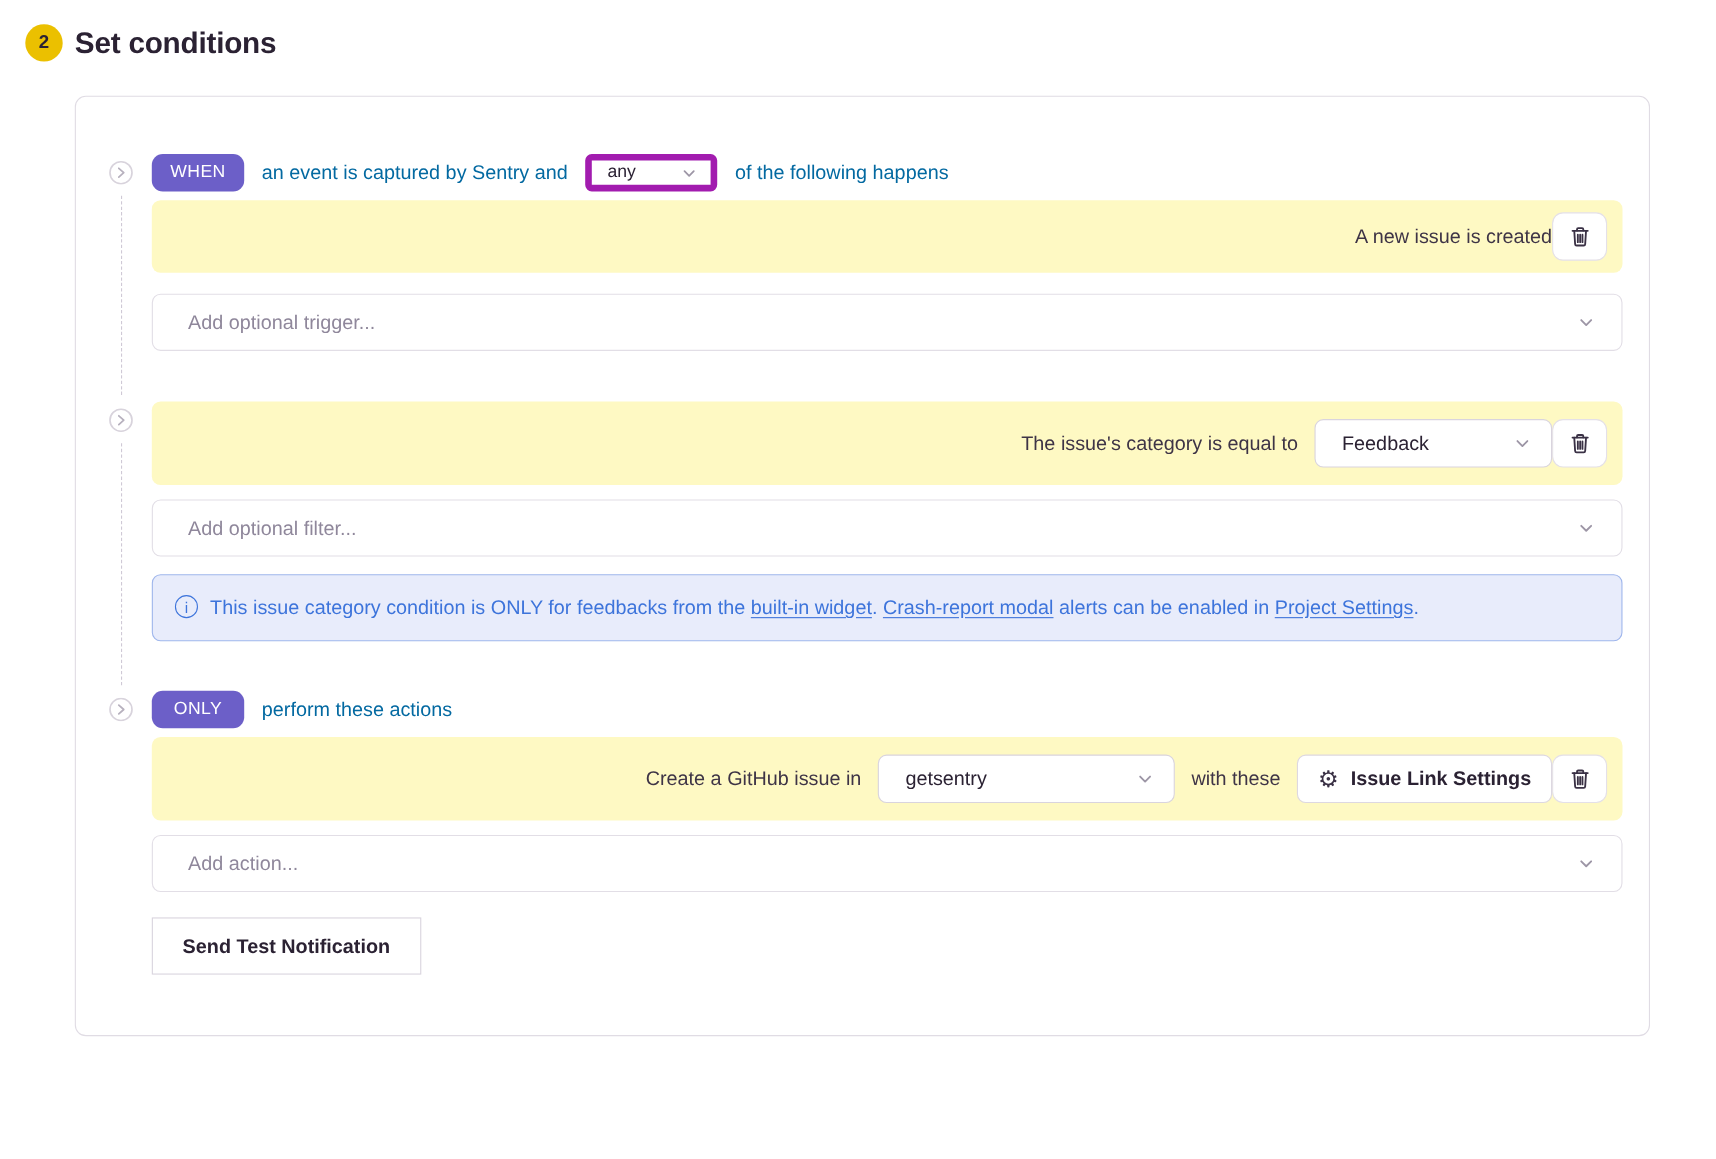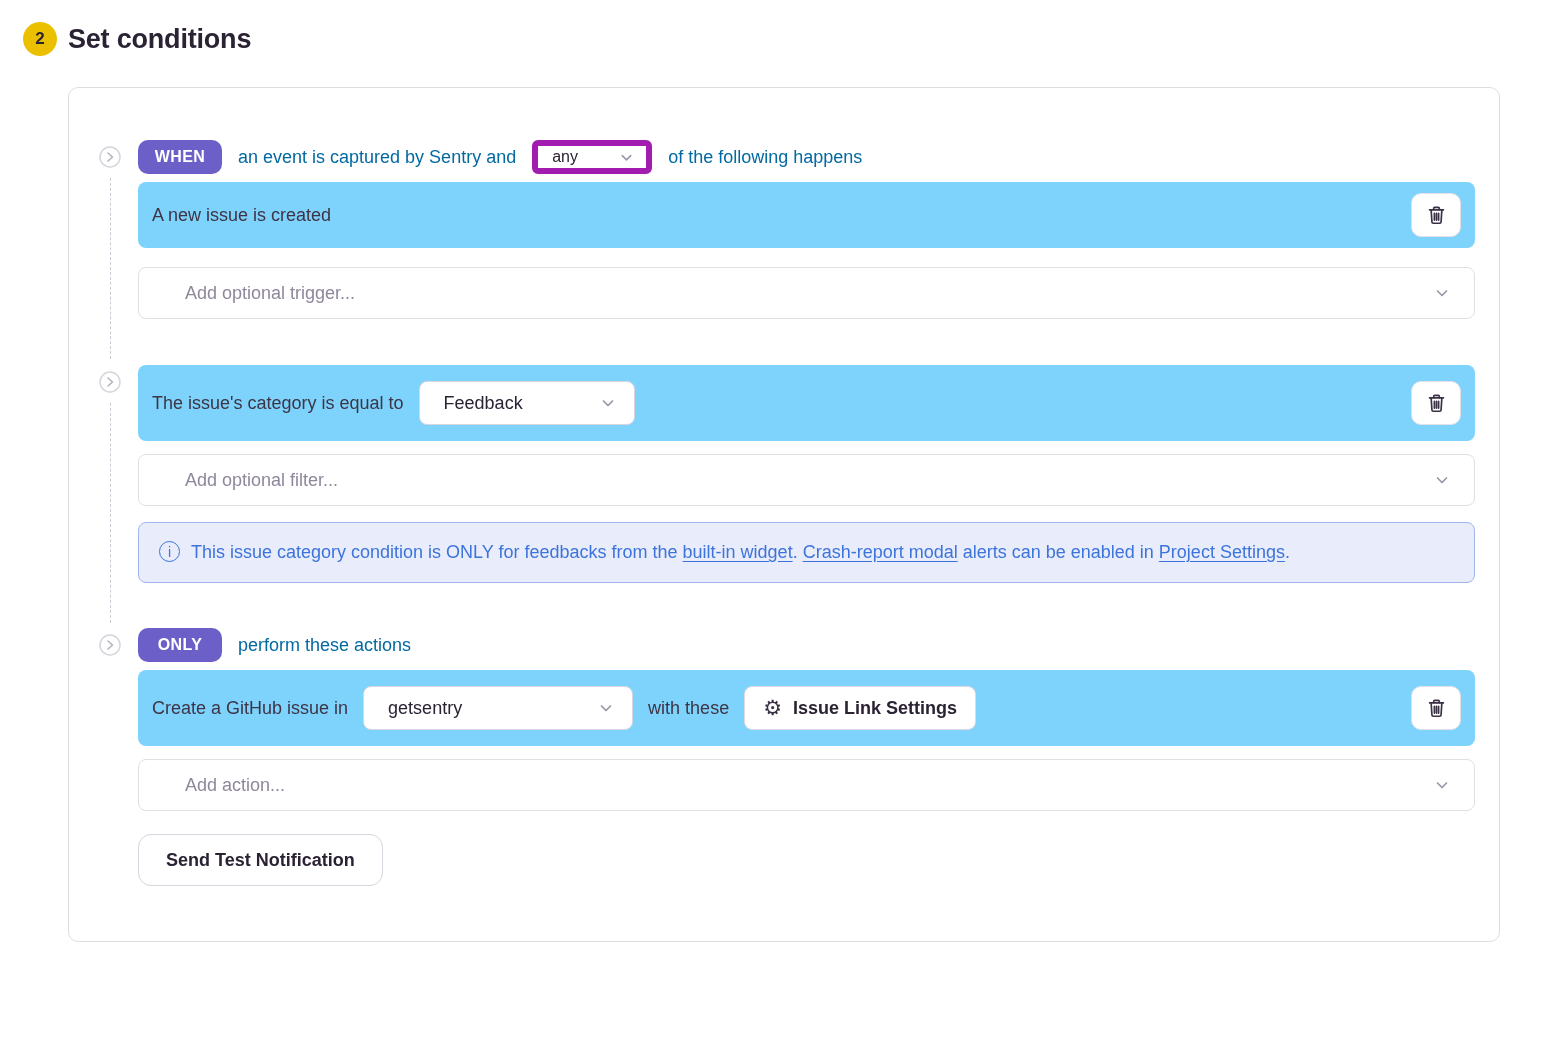--- a/index.html
+++ b/index.html
@@ -23,32 +23,32 @@
   .step { position: relative; padding-left: 69px; }
   .step-when { margin-bottom: 46px; }
   .step-if { margin-bottom: 45px; }
   .rail { position: absolute; left: 41px; top: 38px; bottom: -40px; width: 0;
     border-left: 1px dashed #CFC9D6; }
   .step-icon { position: absolute; left: 30px; top: 6px; width: 22px; height: 22px;
     cursor: pointer; }
 
   .step-header { display: flex; align-items: center; gap: 16px; height: 34px; margin-bottom: 8px; }
   .badge { min-width: 84px; height: 34px; padding: 0 10px; background: #6C5FC8;
-    border-radius: 10px; color: #fff; font-size: 16px; font-weight: bold;
+    border-radius: 10px; color: #fff; font-size: 16px; font-weight: normal;
     letter-spacing: 0.4px; display: inline-flex; align-items: center; justify-content: center; }
   .inline-text { font-size: 18px; color: #0369a1; }
 
   .mini-select { width: 120px; height: 34px; background: #fff; border: 6px solid #a21caf;
     border-radius: 6px; display: inline-flex; align-items: center;
     justify-content: space-between; padding: 0 12px 0 14px; cursor: pointer; }
   .mini-select .sel-value { font-size: 16px; color: #2B2233; }
 
   
-  .cond-row { background: #7dd3fc; border-radius: 8px; display: flex; align-items: center;
-    justify-content: space-between; padding: 11px 14px; gap: 35px; }
+  .cond-row { background: #fef9c3; border-radius: 8px; display: flex; align-items: center;
+    justify-content: flex-end; padding: 11px 14px; }
   .cond-row.plain { min-height: 66px; }
   .cond-row.tall { min-height: 76px; }
   .cond-left { display: flex; align-items: center; gap: 15px; font-size: 18px; color: #3E3446; }
 
   .big-select { height: 44px; background: #fff; border: 1px solid #D9D4DE; border-radius: 8px;
     display: inline-flex; align-items: center; justify-content: space-between;
     padding: 0 18px 0 24px; cursor: pointer; }
   .big-select .sel-value { font-size: 18px; color: #2B2233; }
   .w-feedback { width: 216px; }
   .w-repo { width: 270px; }
@@ -59,37 +59,37 @@
   .gear { font-family: "DejaVu Sans", sans-serif; font-size: 21px; line-height: 1;
     color: #3A3145; font-weight: normal; }
 
   .trash-btn { width: 50px; height: 44px; background: #fff; border: 1px solid #E4E0E8;
     border-radius: 10px; display: inline-flex; align-items: center; justify-content: center;
     cursor: pointer; flex: 0 0 auto; }
 
   
   .add-row { height: 52px; background: #fff; border: 1px solid #E2DEE6; border-radius: 8px;
     display: flex; align-items: center; justify-content: space-between;
-    padding: 0 24px 0 46px; cursor: pointer; }
+    padding: 0 24px 0 32px; cursor: pointer; }
   .add-row .placeholder { font-size: 18px; color: #8F879B; }
   .mt19 { margin-top: 19px; }
   .mt16 { margin-top: 13px; }
 
   
   .alert { margin-top: 16px; background: #E8ECFB; border: 1px solid #9FB6EC; border-radius: 8px;
     padding: 14px 24px 14px 20px; display: flex; gap: 11px; }
   .info-icon { width: 21px; height: 21px; border: 1.6px solid #3D74DB; border-radius: 50%;
     color: #3D74DB; font-size: 14px; display: inline-flex; align-items: center;
     justify-content: center; flex: 0 0 auto; margin-top: 4px; }
   .alert-text { font-size: 18px; line-height: 31px; color: #3D74DB; }
   .alert-text a { color: #3D74DB; text-decoration: underline; text-underline-offset: 3px; cursor: pointer; }
 
   
   .send-test-btn { margin-top: 23px; height: 52px; padding: 0 27px; background: #fff;
-    border: 1px solid #D9D4DE; border-radius: 13px; font-size: 18px; font-weight: bold;
+    border: 1px solid #D9D4DE; border-radius: 0; font-size: 18px; font-weight: bold;
     color: #2B2233; font-family: "Liberation Sans", sans-serif; cursor: pointer; }
 
   svg { display: block; }
 </style>
 </head>
 <body>
 
 <div class="page">
 
   <header class="page-header">

